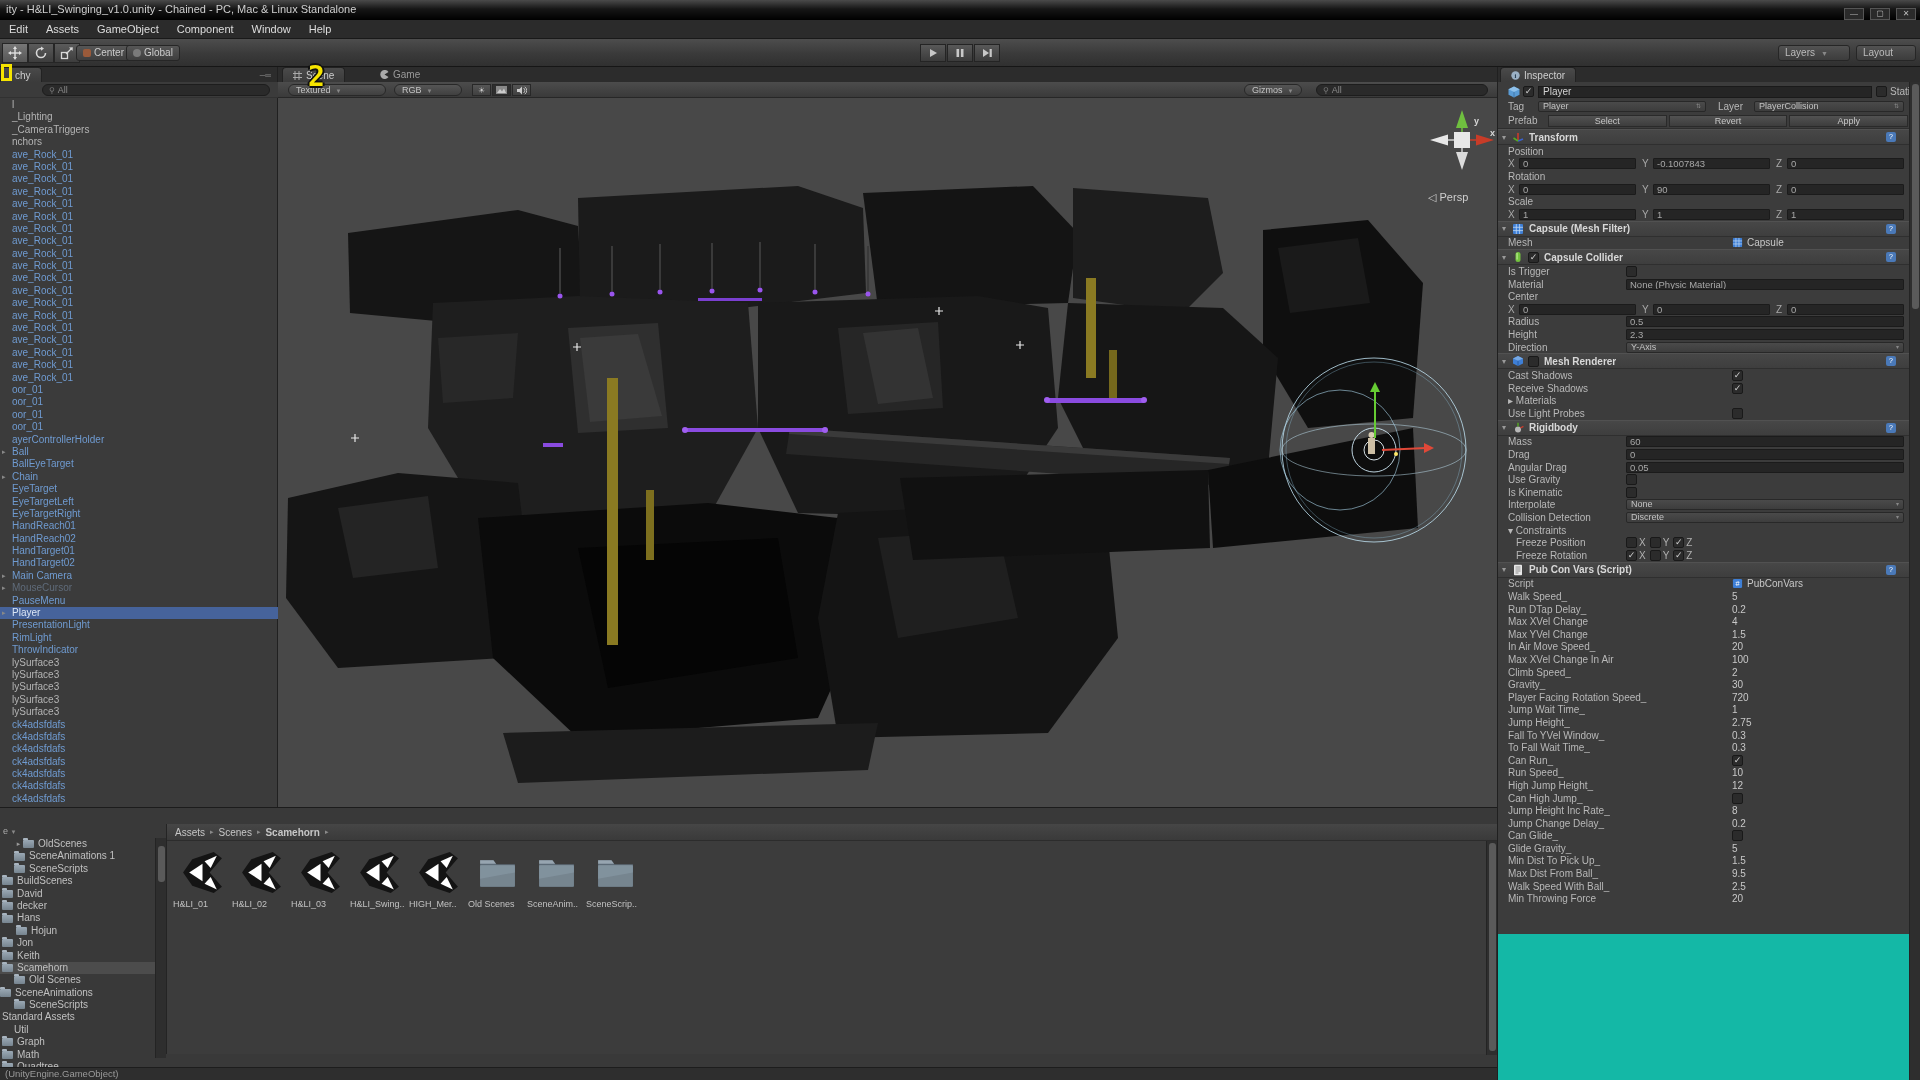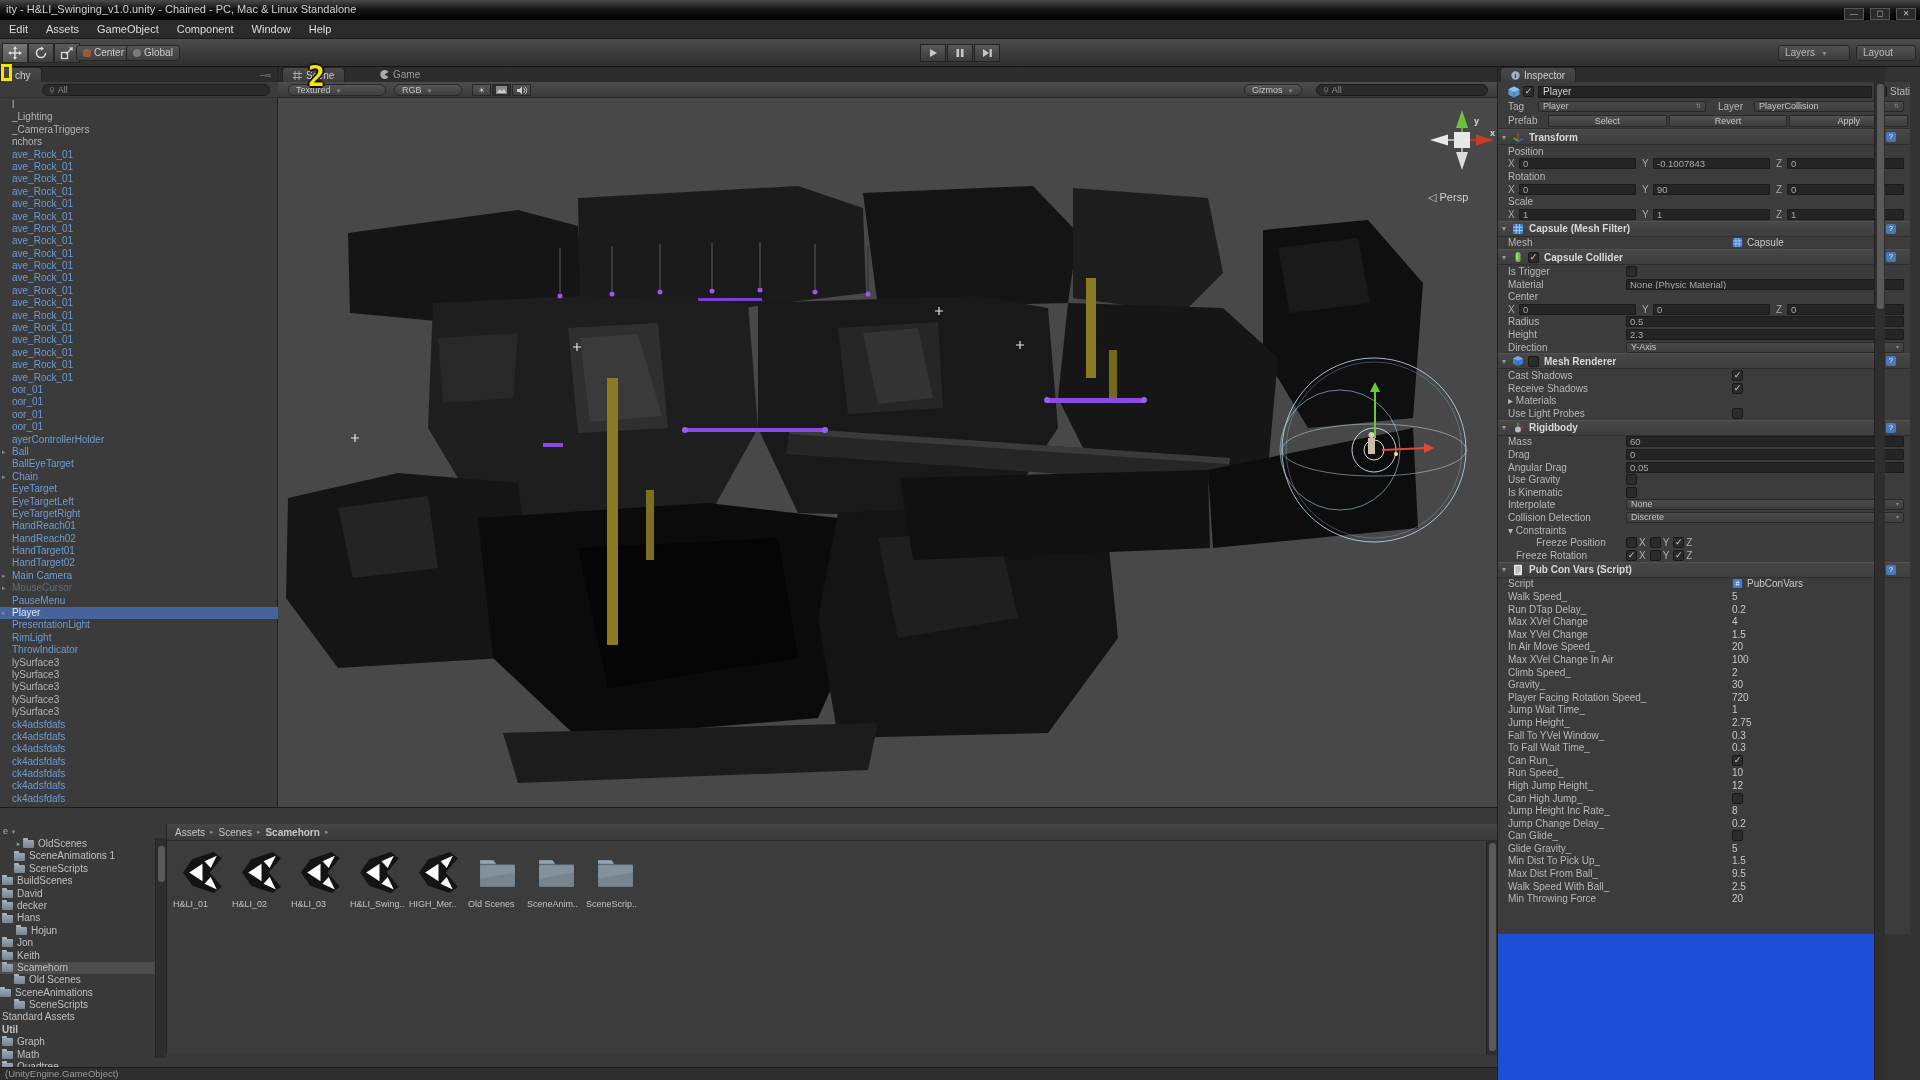--- a/index.html
+++ b/index.html
@@ -72,21 +72,21 @@
     border:1px solid #282828; border-radius:6px; color:#c5c5c5; font-size:9px;
     line-height:10px; padding:0 7px; }
   .minidd .arr { color:#888; font-size:6px; margin-left:5px; }
   .togglebtn { position:absolute; top:2px; width:19px; height:12px;
     background:linear-gradient(#555,#404040); border:1px solid #282828;
     display:flex; align-items:center; justify-content:center; color:#ccc; font-size:8px; }
   .togglebtn.pressed { background:#2e2e2e; }
   #viewport { position:absolute; left:0; top:31px; width:1219px; height:709px; background:#484848; }
 
   
-  #inspector { left:1497px; top:67px; width:388px; height:1013px; background:#1d4ed8;
+  #inspector { left:1497px; top:67px; width:423px; height:1013px; background:#14b8a6;
     border-left:1px solid #202020; }
   #ins-content { position:absolute; left:0; top:15px; width:412px; height:852px; overflow:hidden;
     background:#3c3c3c; }
   .ins-row { height:12.6px; display:flex; align-items:center; padding-left:10px;
     font-size:10px; color:#b8b8b8; }
   .ins-label { white-space:nowrap; }
   .w118 { width:118px; flex:none; }
   .w224 { width:224px; flex:none; }
   .fieldbox { flex:1; height:11px; background:#252525; border:1px solid #1b1b1b;
     border-radius:1px; color:#a8a8a8; font-size:9.5px; line-height:9px; padding:0 3px;
@@ -681,21 +681,21 @@
             <span class="ins-label w118">Collision Detection</span>
             <div class="dropbox">
               <span>Discrete</span>
               <span class="arr">▾</span>
             </div>
           </div>
           <div class="ins-row">
             <span class="foldrow">▾ Constraints</span>
           </div>
           <div class="ins-row">
-            <span class="ins-label w118" style="padding-left: 8px; text-align: center;">Freeze Position</span>
+            <span class="ins-label w118" style="padding-left: 8px;">Freeze Position</span>
             <span class="cb"></span>
             <span class="axlbl">X</span>
             <span class="cb"></span>
             <span class="axlbl">Y</span>
             <span class="cb">✓</span>
             <span class="axlbl">Z</span>
           </div>
           <div class="ins-row">
             <span class="ins-label w118" style="padding-left: 8px;">Freeze Rotation</span>
             <span class="cb">✓</span>
@@ -893,21 +893,21 @@
           <span class="ficon"></span>
           <span>SceneAnimations</span>
         </div>
         <div class="trow" style="padding-left: 14px;">
           <span class="ficon"></span>
           <span>SceneScripts</span>
         </div>
         <div class="trow" style="padding-left: 2px;">
           <span>Standard Assets</span>
         </div>
-        <div class="trow" style="padding-left: 2px; font-weight: bold;">
+        <div class="trow" style="padding-left: 14px;">
           <span>Util</span>
         </div>
         <div class="trow" style="padding-left: 2px;">
           <span class="ficon"></span>
           <span>Graph</span>
         </div>
         <div class="trow" style="padding-left: 2px;">
           <span class="ficon"></span>
           <span>Math</span>
         </div>

